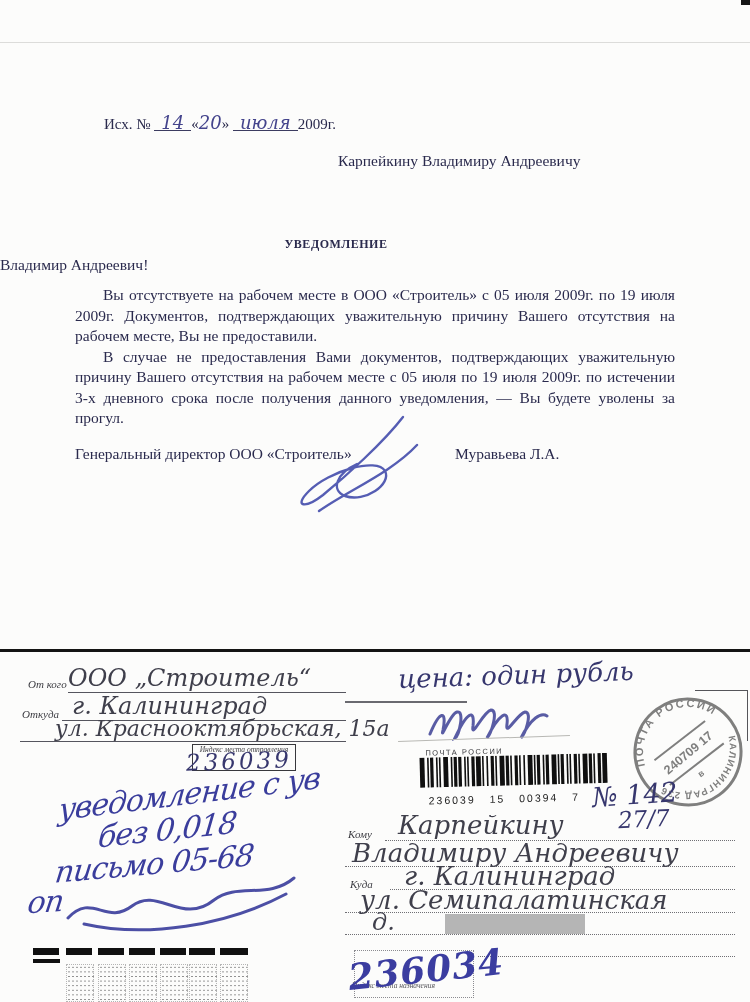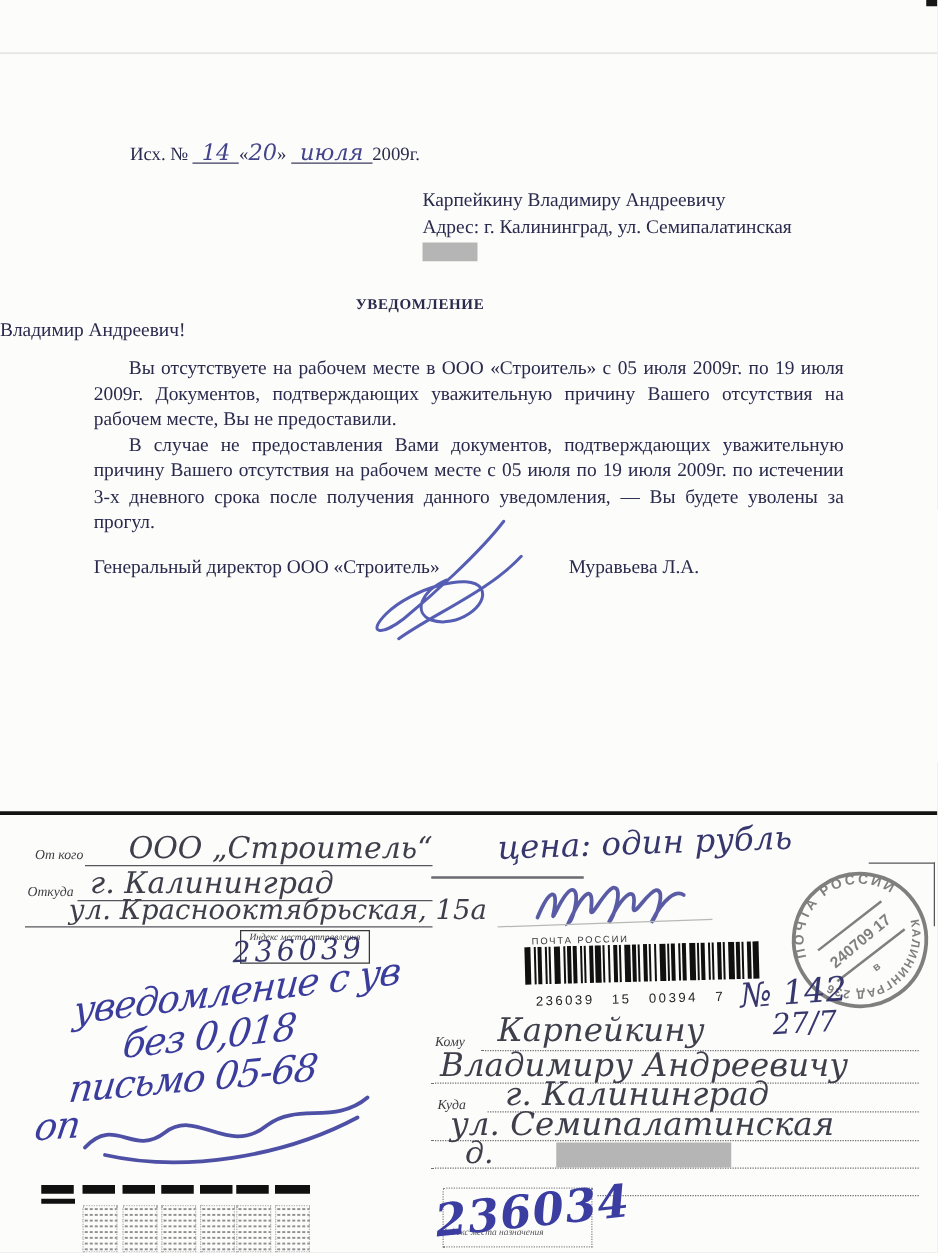--- a/index.html
+++ b/index.html
@@ -54,24 +54,20 @@
   <div class="abs corner-dot" style="left:741px;top:0;width:9px;height:5px;"></div>
 
   <div class="abs ref-line">
     <span>Исх. №</span>
     <span class="hw ink-hdr u">14</span><span>«</span><span class="hw ink-hdr">20</span><span>»</span>
     <span class="hw ink-hdr u">июля</span><span>2009г.</span>
   </div>
 
   <div class="abs recipient ltr-text">
     <div>Карпейкину Владимиру Андреевичу</div>
-    <div>
-      <span>Адрес: г. Калининград, ул. Семипалатинская</span>
-      <span class="redact" style="width:44px;height:15px;"></span>
-    </div>
   </div>
 
   <div class="abs title-wrap ltr-text">
     <span class="title">УВЕДОМЛЕНИЕ</span>
   </div>
   <div class="abs salut ltr-text">
     <span>Владимир Андреевич!</span>
   </div>
 
   <div class="abs body-block ltr-text">
@@ -85,21 +81,21 @@
   <svg class="abs" style="left:285px;top:415px;" width="150" height="115" viewBox="0 0 150 115">
     <g fill="none" stroke="#3f48aa" stroke-width="2.4" stroke-linecap="round" opacity="0.88">
       <path d="M118,2 C98,28 60,62 38,80 C20,94 8,92 24,76 C44,56 92,42 100,56 C107,69 80,88 60,81 C45,75 52,58 72,49"></path>
       <path d="M34,96 C62,76 106,58 132,30"></path>
     </g>
   </svg>
 
   <div class="abs divider"></div>
 
   <div class="abs env-label" style="left:28px;top:678px;">От кого</div>
-  <div class="abs solid-line" style="left:68px;top:664px;width:278px;text-align:right;">
+  <div class="abs solid-line" style="left:68px;top:664px;width:278px;">
     <span class="hw ink-dark" style="font-size:24px;">ООО „Строитель“</span>
   </div>
 
   <div class="abs env-label" style="left:22px;top:708px;">Откуда</div>
   <div class="abs solid-line" style="left:62px;top:692px;width:284px;">
     <span class="hw ink-dark" style="font-size:24px;padding-left:10px;">г. Калининград</span>
   </div>
   <div class="abs solid-line" style="left:20px;top:716px;width:326px;">
     <span class="hw ink-dark" style="font-size:22px;padding-left:35px;white-space:nowrap;">ул. Краснооктябрьская, 15а</span>
   </div>

